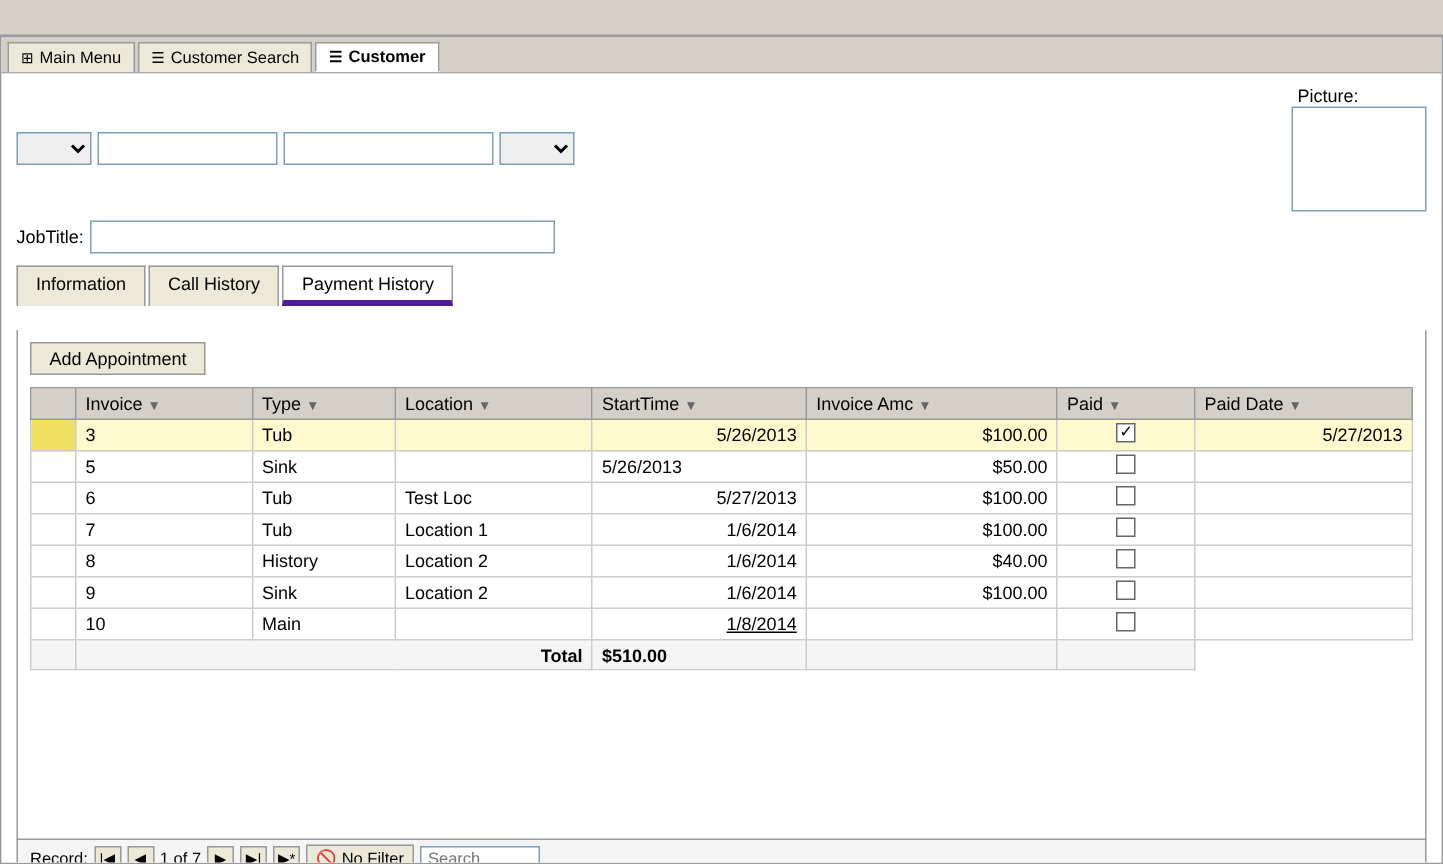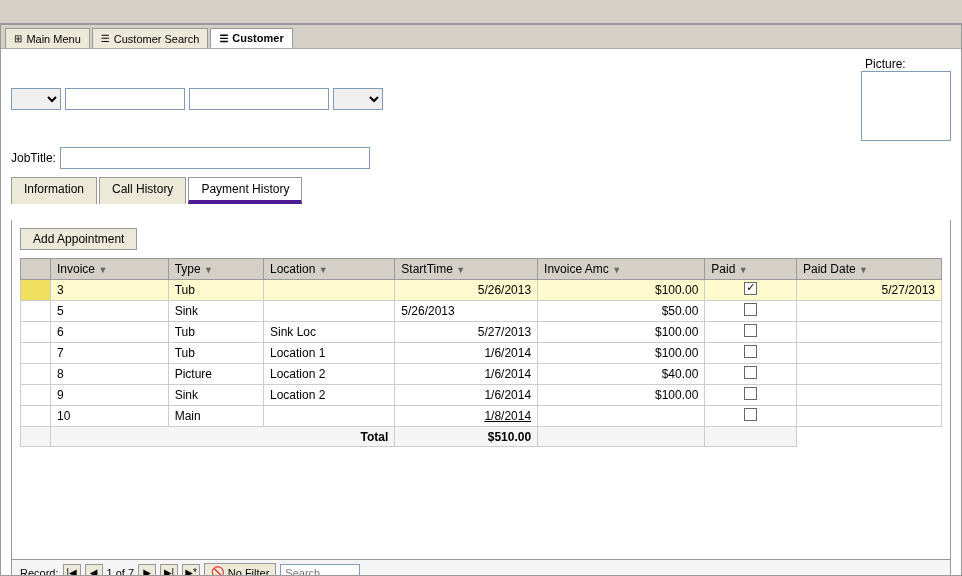--- a/index.html
+++ b/index.html
@@ -168,40 +168,40 @@
                 <td></td>
                 <td style="text-align: left;">5/26/2013</td>
                 <td style="text-align: right;">$50.00</td>
                 <td class="checkbox-cell"><span class="cb"></span></td>
                 <td style="text-align: right;"></td>
               </tr>
               <tr>
                 <td></td>
                 <td>6</td>
                 <td>Tub</td>
-                <td>Sink Loc</td>
+                <td>Test Loc</td>
                 <td style="text-align: right;">5/27/2013</td>
                 <td style="text-align: right;">$100.00</td>
                 <td class="checkbox-cell"><span class="cb"></span></td>
                 <td style="text-align: right;"></td>
               </tr>
               <tr>
                 <td></td>
                 <td>7</td>
                 <td>Tub</td>
                 <td>Location 1</td>
                 <td style="text-align: right;">1/6/2014</td>
                 <td style="text-align: right;">$100.00</td>
                 <td class="checkbox-cell"><span class="cb"></span></td>
                 <td style="text-align: right;"></td>
               </tr>
               <tr>
                 <td></td>
                 <td>8</td>
-                <td>Picture</td>
+                <td>History</td>
                 <td>Location 2</td>
                 <td style="text-align: right;">1/6/2014</td>
                 <td style="text-align: right;">$40.00</td>
                 <td class="checkbox-cell"><span class="cb"></span></td>
                 <td style="text-align: right;"></td>
               </tr>
               <tr>
                 <td></td>
                 <td>9</td>
                 <td>Sink</td>
@@ -217,21 +217,21 @@
                 <td>Main</td>
                 <td></td>
                 <td style="text-align: right; text-decoration: underline;">1/8/2014</td>
                 <td style="text-align: right;"></td>
                 <td class="checkbox-cell"><span class="cb"></span></td>
                 <td style="text-align: right;"></td>
               </tr>
               <tr class="total-row">
                 <td></td>
                 <td colspan="3" style="text-align:right; font-weight:bold;">Total</td>
-                <td style="text-align:right; font-weight:bold;">$510.00</td>
+                <td style="text-align:left; font-weight:bold;">$510.00</td>
                 <td></td>
                 <td></td>
               </tr>
             </tbody>
         </table>
       </div>
     </div>
 
     <div class="record-bar">
       <span>Record:</span>

